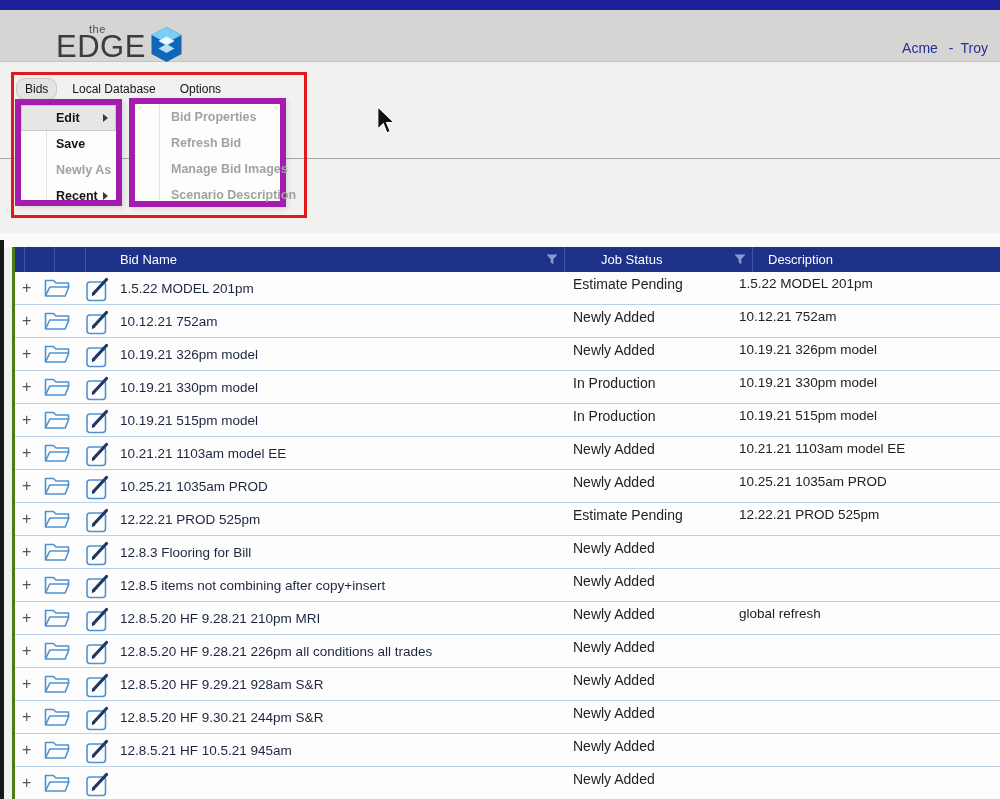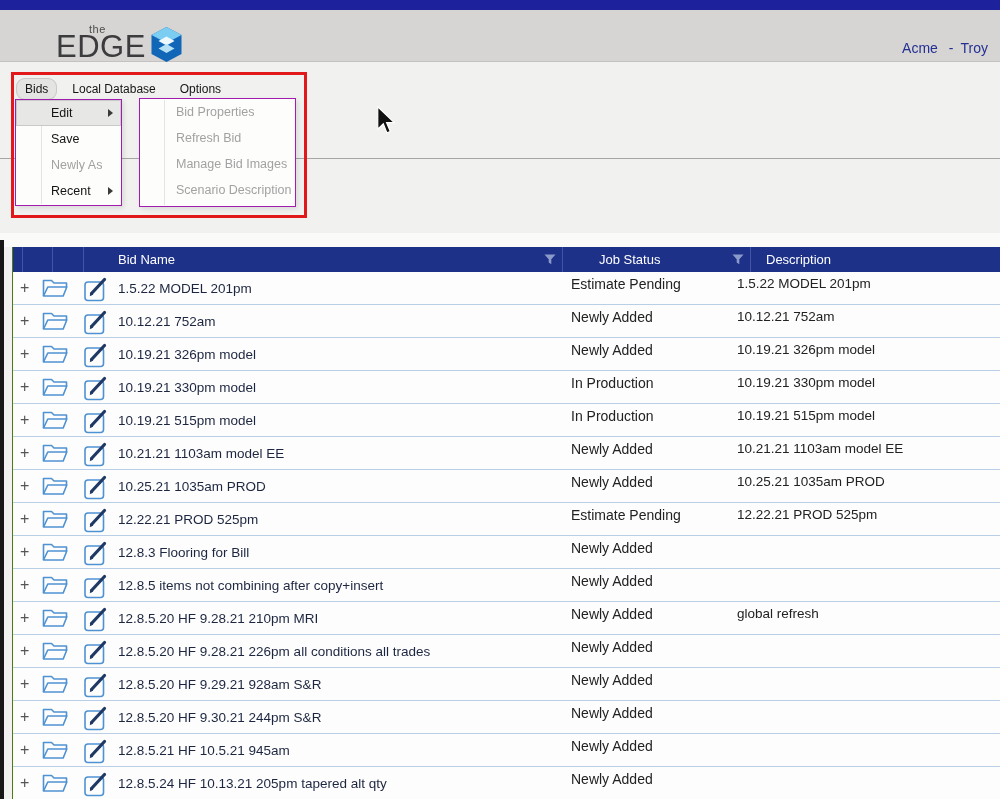--- a/index.html
+++ b/index.html
@@ -24,24 +24,24 @@
   .hline { position:absolute; top:158px; left:0; width:100%; height:1px; background:#a5a5a3; z-index:1; }
   .whitestrip { position:absolute; top:233px; left:0; width:100%; height:14px; background:#fafaf9; z-index:1; }
   .edgeblack { position:absolute; left:0; top:240px; bottom:0; width:4px; background:#171717; z-index:4; }
 
   
   .menubar { position:absolute; left:16px; top:78px; display:flex; z-index:5; }
   .mb-item { font-size:12px; color:#151515; padding:4px 9px; margin-right:6px; white-space:nowrap; }
   .mb-item.active { background:#e4e4e2; box-shadow:inset 0 0 0 1px #c9c9c7;border-radius:9px; }
 
   
-  .panel { position:absolute; background:#fdfdfc; border:1px solid #a21caf;
-           box-shadow:2px 2px 5px rgba(0,0,0,.10); z-index:6; }
+  .panel { position:absolute; background:#fdfdfc; border:6px solid #a21caf;
+           box-shadow:2px 2px 5px rgba(0,0,0,.10); z-index:6;font-weight:bold; }
   .panel1 { left:15px; top:99px; width:107px; height:107px; }
-  .panel2 { left:139px; top:98px; width:157px; height:109px; }
+  .panel2 { left:129px; top:98px; width:157px; height:109px; }
   .panel::before { content:""; position:absolute; top:1px; bottom:1px; width:1px; background:#e4e4e2; }
   .panel1::before { left:25px; }
   .panel2::before { left:24px; }
   .menu-item { position:relative; height:26px; line-height:26px; font-size:12.5px;
                color:#141414; white-space:nowrap; }
   .panel1 .menu-item { padding-left:35px; }
   .panel2 .menu-item { padding-left:36px; }
   .menu-item.disabled { color:#a2a2a2; }
   .menu-item.highlighted { background:#e7e7e5; box-shadow:inset 0 0 0 1px #c9c9c7; }
   .mi-arrow { display:none; position:absolute; right:8px; top:9px; width:0; height:0;
@@ -50,21 +50,21 @@
 
   
   .red-annotation { position:absolute; left:11px; top:72px; width:296px; height:146px;
                     border:3px solid #e1191a; z-index:8; }
 
   
   .cursor { position:absolute; left:376px; top:106px; z-index:10; }
 
   
   .table { position:absolute; left:12px; top:247px; width:988px; height:552px;
-           background:#bef264; border-left:1px solid #4d7c0f; z-index:2; overflow:hidden; }
+           background:#bef264; border-left:3px solid #4d7c0f; z-index:2; overflow:hidden; }
   .thead { display:flex; height:25px; background:#1d3189; color:#fff; font-size:13px; }
   .hc { height:25px; line-height:25px; border-right:1px solid #4254a8; position:relative; }
   .hc-exp    { width:10px; }
   .hc-folder { width:30px; }
   .hc-edit   { width:31px; }
   .hc-name   { width:479px; padding-left:34px; }
   .hc-status { width:160px; padding-left:8px;margin-left:28px; }
   .hc-desc   { flex:1; padding-left:15px; border-right:none; }
   .funnel { position:absolute; right:6px; top:7px; }
 
@@ -431,20 +431,19 @@
           <span class="plus">+</span>
           <svg class="rfolder" width="26" height="21" viewBox="0 0 26 21">
             <path d="M1.5 18 V2.5 h8 l2.5 2.5 h12.5 v4" fill="none" stroke="#4f92d2" stroke-width="1.6" stroke-linejoin="round"></path>
             <path d="M1.5 18 L5.8 9 h19 l-3.6 9 Z" fill="#fdfdfd" stroke="#4f92d2" stroke-width="1.6" stroke-linejoin="round"></path>
           </svg>
           <svg class="redit" width="27" height="27" viewBox="0 0 27 27">
             <rect x="2" y="7" width="18.5" height="18.5" rx="3" fill="none" stroke="#4f92d2" stroke-width="1.6"></rect>
             <path d="M8.5 18.5 L21.5 4.5" stroke="#1f3864" stroke-width="3.2" stroke-linecap="round"></path>
             <polygon points="6.7,21.2 7.6,17.3 10.3,19.6" fill="#1f3864"></polygon>
           </svg>
-          <span class="c-name">12.8.5.24 HF 10.13.21 205pm tapered alt qty</span>
           <span class="c-status">Newly Added</span>
           <span class="c-desc"></span>
         </div>
       </div>
   </div>
 
 </div>
 
 </body></html>

